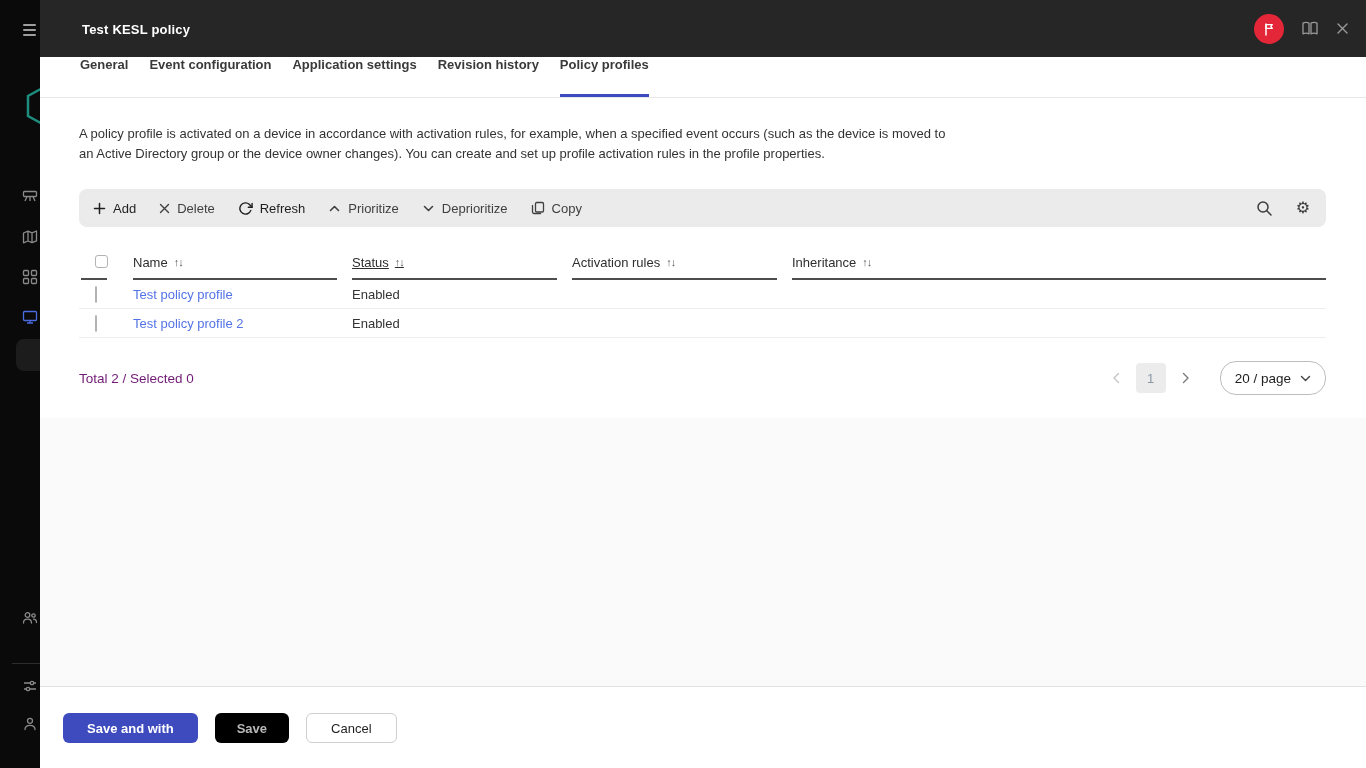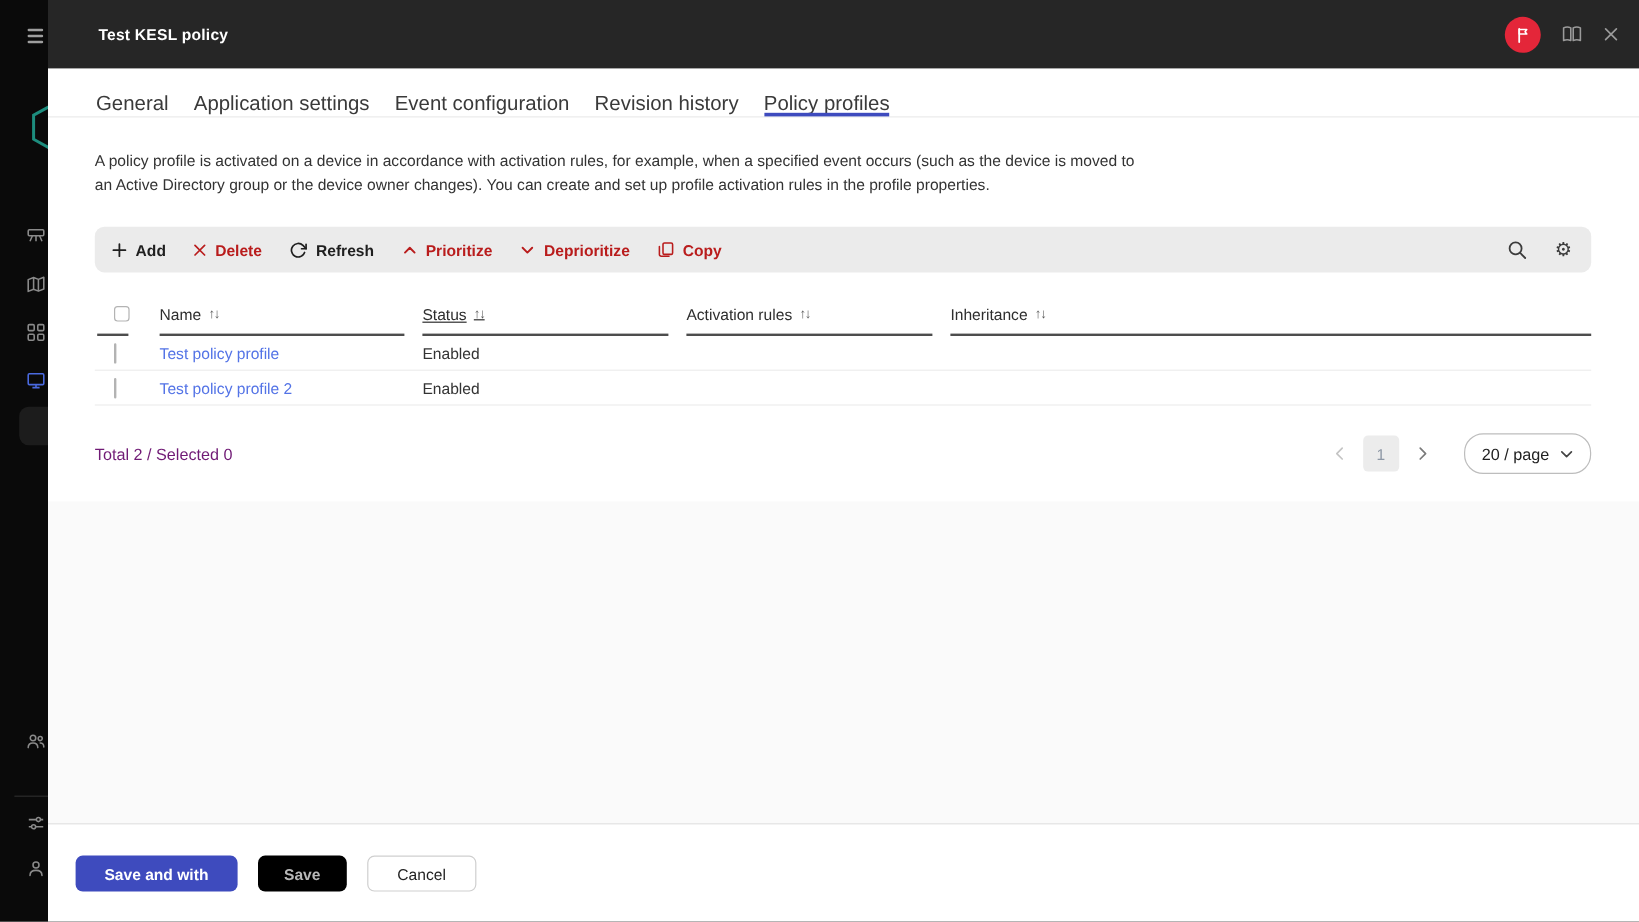--- a/index.html
+++ b/index.html
@@ -19,30 +19,30 @@
   
   .panel { position:absolute; left:40px; top:0; right:0; bottom:0; display:flex; flex-direction:column; background:#fafafa; z-index:1; }
 
   .panel-header { height:57px; flex:0 0 57px; background:#262626; position:relative; }
   .win-title { position:absolute; left:42px; top:50%; transform:translateY(-50%); color:#ffffff; font-size:13px; font-weight:bold; letter-spacing:.2px; }
   .header-actions { position:absolute; right:17px; top:0; height:100%; display:flex; align-items:center; gap:17px; }
   .flag-badge { width:30px; height:30px; border-radius:50%; background:#e42639; display:flex; align-items:center; justify-content:center; cursor:pointer; }
   .hdr-ic { color:#9a9a9a; display:flex; align-items:center; cursor:pointer; }
 
   .tabs { height:41px; flex:0 0 41px; background:#ffffff; border-bottom:1px solid #e7e7e7; display:flex; align-items:stretch; padding-left:40px; }
-  .tab { margin-right:21px; display:flex; align-items:flex-end; font-size:17px; color:#3a3a3a; position:relative; cursor:pointer; white-space:nowrap; }
+  .tab { margin-right:21px; display:flex; align-items:flex-start; font-size:13px; color:#3a3a3a; position:relative; cursor:pointer; white-space:nowrap;font-weight:bold; }
   .tab.active::after { content:""; position:absolute; left:0; right:0; bottom:0; height:3px; background:#3e4bbe; }
 
   .content { background:#ffffff; height:320px; flex:0 0 320px; padding:0 40px 0 39px; }
   .desc { padding-top:26px; font-size:13px; line-height:20px; color:#333333; max-width:884px; }
 
   .toolbar { margin-top:25px; height:38px; background:#ebebeb; border-radius:8px; display:flex; align-items:center; padding:0 14px; }
-  .tbtn { display:flex; align-items:center; gap:7px; margin-right:23px; font-size:13px; font-weight:700; color:#1f1f1f; cursor:pointer; white-space:nowrap;justify-content:space-between; }
+  .tbtn { display:flex; align-items:center; gap:7px; margin-right:23px; font-size:13px; font-weight:400; color:#1f1f1f; cursor:pointer; white-space:nowrap;justify-content:space-between; }
   .tbtn svg { display:block; }
-  .tbtn.disabled { color:#b91c1c; cursor:default; }
+  .tbtn.disabled { color:#404040; cursor:default; }
   .tb-right { margin-left:auto; display:flex; align-items:center; gap:23px; padding-right:2px; }
   .icon-btn { color:#3c3c3c; display:flex; align-items:center; cursor:pointer; }
   .gear-glyph { font-family:"DejaVu Sans", sans-serif; font-size:16px; line-height:1; }
 
   
   .thead { display:flex; margin-top:22px; height:31px; }
   .th { position:relative; display:flex; align-items:flex-start; padding-top:6px; font-size:13px; color:#2e2e2e; }
   .th::after { content:""; position:absolute; bottom:0; height:2px; background:#4d4d4d; left:0; right:15px; }
   .th.c0 { width:54px; } .th.c0::after { left:2px; right:auto; width:26px; }
   .th.c1 { width:219px; }
@@ -168,24 +168,24 @@
           </svg>
       </div>
     </div>
   </div>
 
   <nav class="tabs">
     <div class="tab">
         <span>General</span>
       </div>
     <div class="tab">
+        <span>Event configuration</span>
+      </div>
+    <div class="tab">
         <span>Application settings</span>
-      </div>
-    <div class="tab">
-        <span>Event configuration</span>
       </div>
     <div class="tab">
         <span>Revision history</span>
       </div>
     <div class="tab active">
         <span>Policy profiles</span>
       </div>
   </nav>
 
   <section class="content">

